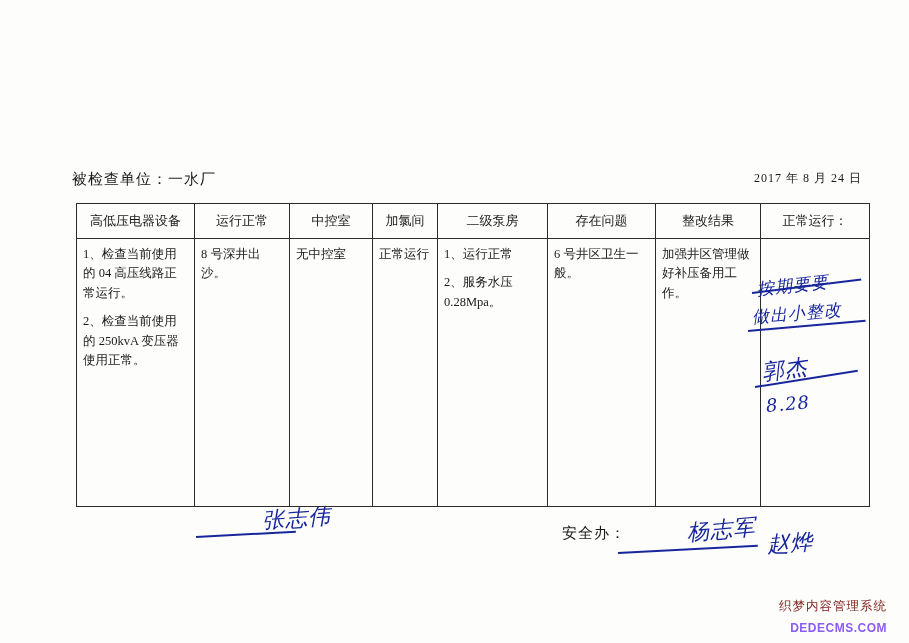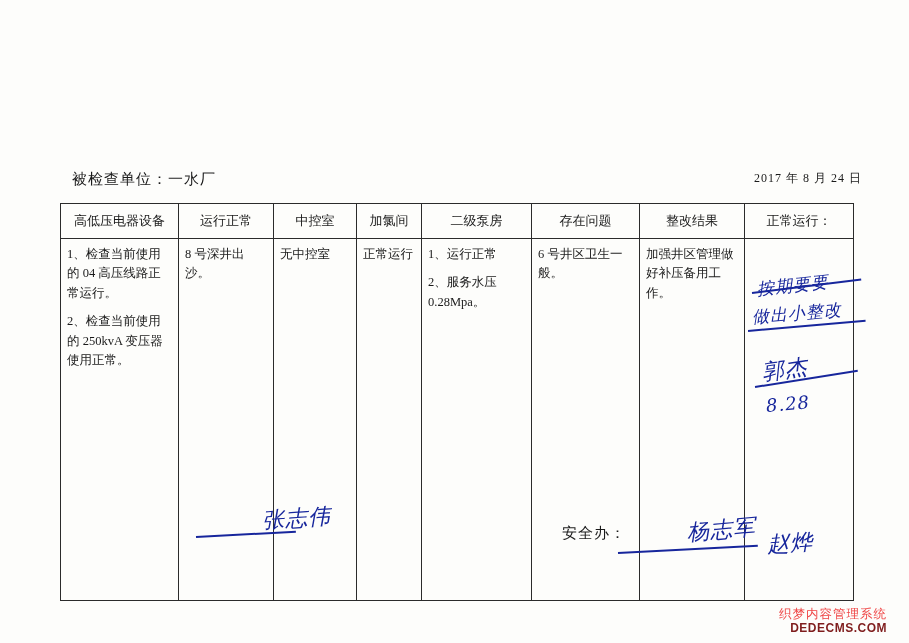--- a/index.html
+++ b/index.html
@@ -50,23 +50,23 @@
     right: 0;
     top: 0;
     font-size: 12px;
     letter-spacing: 1px;
   }
 
   
   .tbl {
     position: absolute;
     top: 203px;
-    left: 60px;
+    left: 76px;
     width: 793px;
-    height: 398px;
+    height: 304px;
     border-collapse: collapse;
     table-layout: fixed;
   }
   .tbl td, .tbl th {
     border: 1px solid #2b2b2b;
     vertical-align: top;
     padding: 6px 6px;
     font-size: 12.5px;
     line-height: 1.55;
     font-weight: normal;
@@ -181,32 +181,32 @@
   .stroke {
     position: absolute;
     background: #17269c;
     transform-origin: left center;
   }
 
   
   .wm-cn {
     position: absolute;
     right: 22px;
-    bottom: 20px;
+    bottom: 28px;
     font-size: 12.5px;
-    color: #ef4444;
+    color: #7f1d1d;
     letter-spacing: 1px;
     font-family: "Liberation Sans", sans-serif;
   }
   .wm-en {
     position: absolute;
     right: 22px;
     bottom: 8px;
     font-size: 12px;
-    color: #7f1d1d;
+    color: #8b5cf6;
     letter-spacing: 0.5px;
     font-family: "Liberation Sans", sans-serif;
     font-weight: bold;
   }
 </style>
 </head>
 <body>
 
 <div class="page">
 

